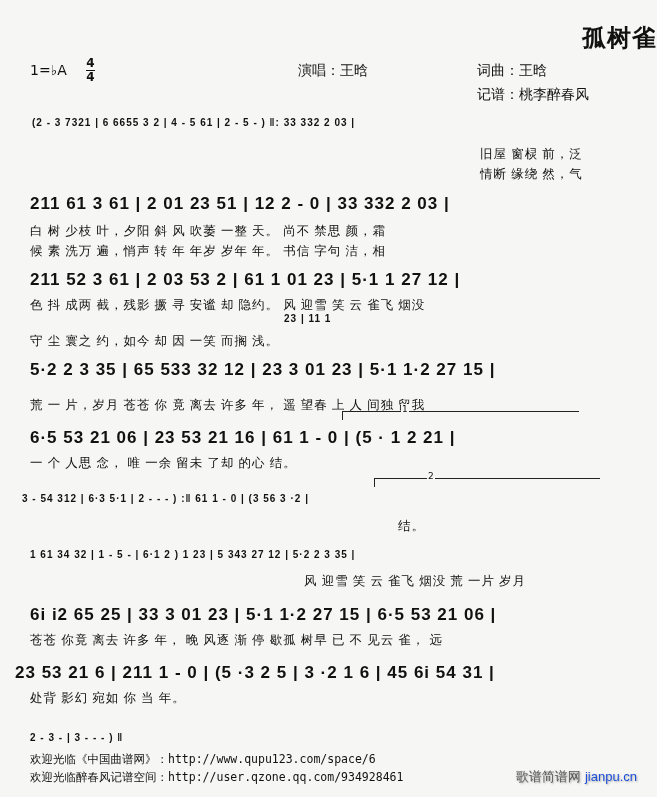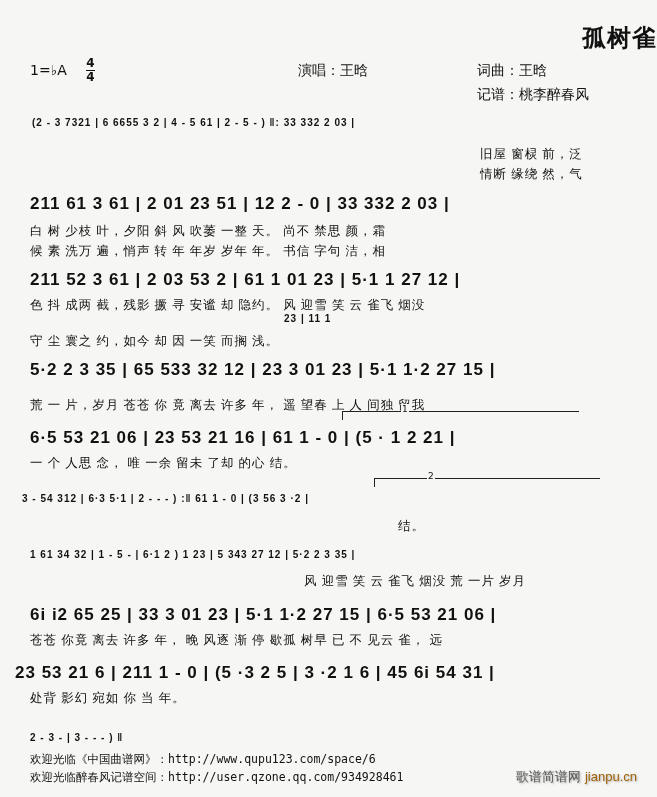--- a/index.html
+++ b/index.html
@@ -13,21 +13,21 @@
     .title { left: 0; width: 657px; top: 22px; text-align: right; font-family: "DejaVu Serif", serif; font-weight: bold; font-size: 24px; letter-spacing: 1px; }
     .key { left: 30px; top: 62px; font-size: 14px; text-align: right; }
     .timesig { left: 86px; top: 58px; font-size: 12px; font-weight: bold; line-height: 11px; text-align: center; }
     .timesig .bar { border-top: 1px solid #111; width: 9px; margin: 1px auto; }
     .meta { font-family: "DejaVu Serif", serif; font-size: 14px; }
     .score-line { font-family: "Liberation Sans", sans-serif; font-weight: bold; font-size: 17px; letter-spacing: 1px; }
     .score-line.small { font-size: 10px; }
     .lyric { font-family: Liberation Serif, serif; font-size: 12.5px; letter-spacing: 1px; }
     .footer { font-family: "DejaVu Sans Mono", monospace; font-size: 11.5px; }
     .watermark { right: 20px; top: 768px; font-size: 13px; color: #555; text-shadow: 1px 1px 2px #aaa; }
-    .watermark span.en { color: #a16207; font-family: "Liberation Sans", sans-serif; }
+    .watermark span.en { color: #1d4ed8; font-family: "Liberation Sans", sans-serif; }
     .volta { border-top: 1px solid #222; border-left: 1px solid #222; height: 8px; font-size: 9px; }
     .volta span { position: absolute; top: -8px; background: #f6f6f4; padding: 0 1px; }
   </style>
 </head>
 <body>
 
 <div class="abs title">孤树雀</div>
 <div class="abs key">1=♭A</div>
 <div class="abs timesig">
   <div>4</div>

